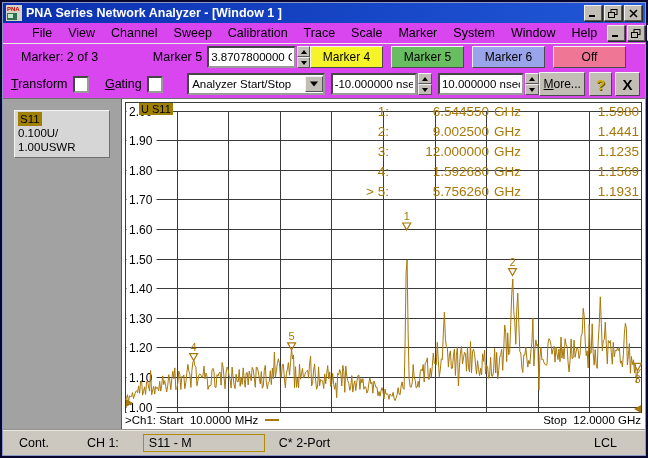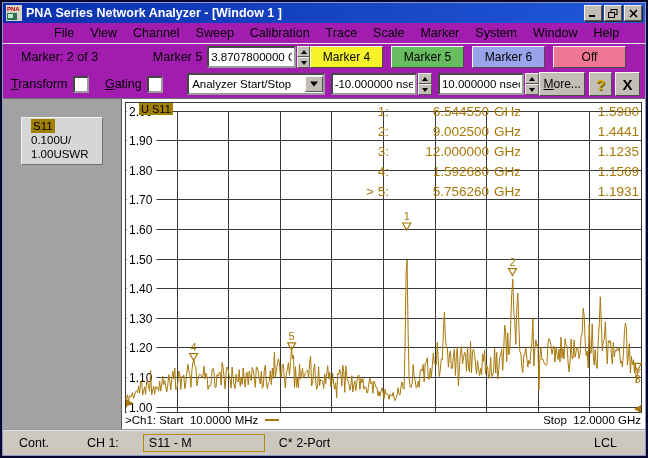--- a/index.html
+++ b/index.html
@@ -1,30 +1,30 @@
 <!DOCTYPE html>
 <html><head>
 <meta charset="utf-8">
 <style>
   html,body{margin:0;padding:0;background:#222;}
   #screen{position:relative;width:648px;height:458px;background:#06062e;
     font-family:"Liberation Sans",sans-serif;color:#000;overflow:hidden;
     -webkit-font-smoothing:none;}
-  #window{position:absolute;inset:2px;background:#a21caf;display:flex;flex-direction:column;
+  #window{position:absolute;inset:2px;background:#d946ef;display:flex;flex-direction:column;
     border:1px solid #8d97c4;box-sizing:border-box;}
   
   .titlebar{height:20px;display:flex;align-items:center;padding:0 3px;
     background:linear-gradient(90deg,#0b2fae,#2058d8);flex:0 0 auto;}
   .title-text{flex:1;color:#fff;font-weight:bold;font-size:12.5px;margin-left:4px;
     white-space:pre;overflow:hidden;}
   .win-btn{width:16px;height:14px;margin-left:2px;background:#c2beb6;
     border:1px solid;border-color:#f2f2f2 #555 #555 #f2f2f2;box-shadow:1px 1px 0 #2b2b2b;
     display:flex;align-items:center;justify-content:center;flex:0 0 auto;}
   
-  .menubar{height:20px;display:flex;align-items:center;padding:0 3px;font-size:12.5px;flex:0 0 auto;gap:36px;}
+  .menubar{height:20px;display:flex;align-items:center;padding:0 17px;font-size:12.5px;flex:0 0 auto;}
   .menu-item{padding:1px 8px;cursor:default;}
   .menu-right{margin-left:auto;display:flex;}
   
   .toolbar1{height:26px;display:flex;align-items:center;font-size:12.5px;flex:0 0 auto;
     border-top:1px solid #e8e8e4;}
   .toolbar2{height:28px;display:flex;align-items:center;font-size:12.5px;flex:0 0 auto;
     border-bottom:1px solid #6e6e6e;}
   .mk-status{margin-left:18px;width:120px;white-space:pre;}
   .mk-label{margin-left:28px;white-space:pre;}
   .field{height:18px;background:#fff;border:2px inset #9a9a9a;display:flex;align-items:center;}
@@ -51,22 +51,22 @@
   .tb2-field{margin-left:6px;width:86px;}
   .btn{background:#c2beb6;border:1px solid;border-color:#f5f5f5 #4a4a4a #4a4a4a #f5f5f5;
     display:flex;align-items:center;justify-content:center;font-size:12px;cursor:default;}
   .more-btn{margin-left:auto;width:46px;height:22px;}
   .help-btn{width:22px;height:22px;margin-left:4px;color:#d4aa00;font-weight:bold;font-size:15px;
     text-shadow:1px 1px 0 #6b5600;}
   .close-tb-btn{width:24px;height:22px;margin-left:3px;margin-right:5px;font-weight:bold;font-size:15px;}
   
   .main{flex:1;display:flex;min-height:0;}
   .trace-panel{width:118px;flex:0 0 auto;background:#a2a2a2;border-right:1px solid #5a5a5a;}
-  .panel-box{margin:18px;background:#d6d6d6;border:1px solid;border-color:#f4f4f4 #707070 #707070 #f4f4f4;
-    padding:1px 3px 3px 9px;font-size:11.5px;line-height:14px;}
+  .panel-box{margin:11px;background:#d6d6d6;border:1px solid;border-color:#f4f4f4 #707070 #707070 #f4f4f4;
+    padding:1px 3px 3px 3px;font-size:11.5px;line-height:14px;}
   .trace-chip{display:inline-block;padding:0 2px;}
   .panel-row{display:flex;}
   .graph-area{flex:1;background:#fff;position:relative;min-width:0;}
   #plot{position:absolute;left:3px;top:2px;}
   .badge{position:absolute;left:5px;top:4px;font-size:11px;padding:0 2px;white-space:pre;}
   .readout{position:absolute;top:3px;right:6px;display:grid;
     grid-template-columns:38px 100px 40px 110px;font-size:13.5px;line-height:20px;}
   .ro-num,.ro-freq,.ro-val{text-align:right;white-space:pre;}
   .ro-unit{text-align:left;padding-left:5px;}
   .ch-strip{position:absolute;left:3px;right:4px;bottom:1px;height:17px;display:flex;

